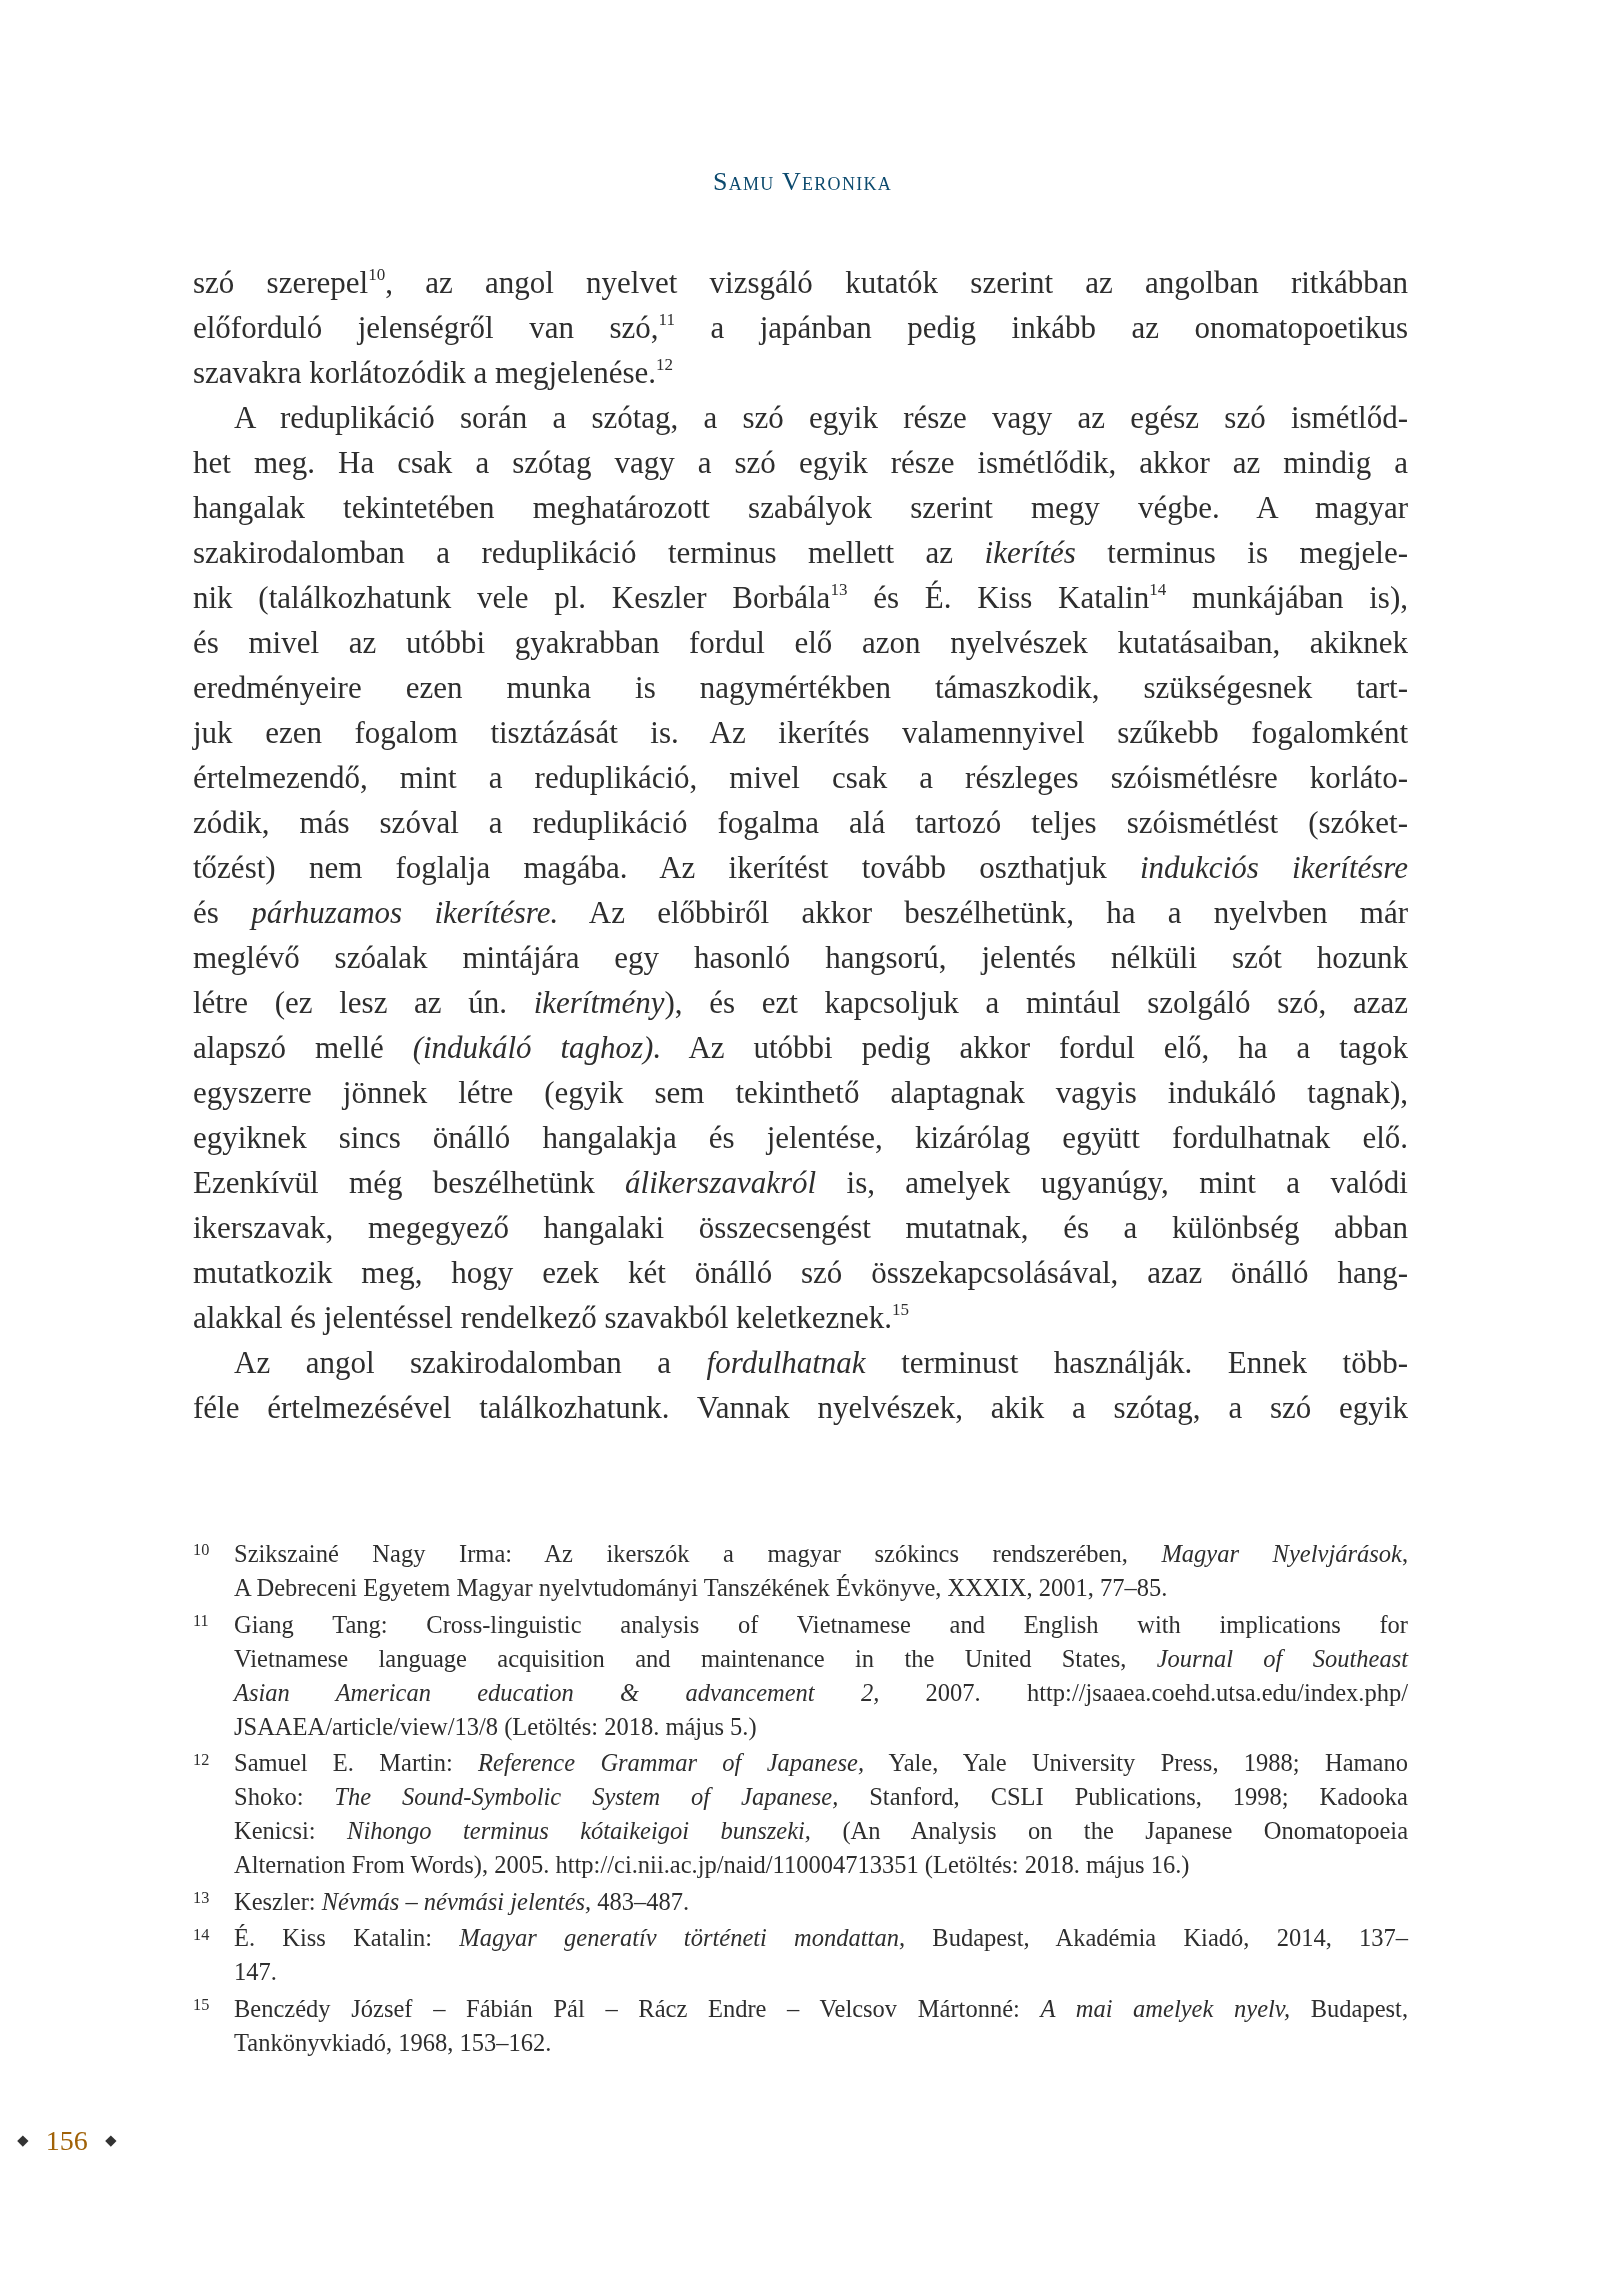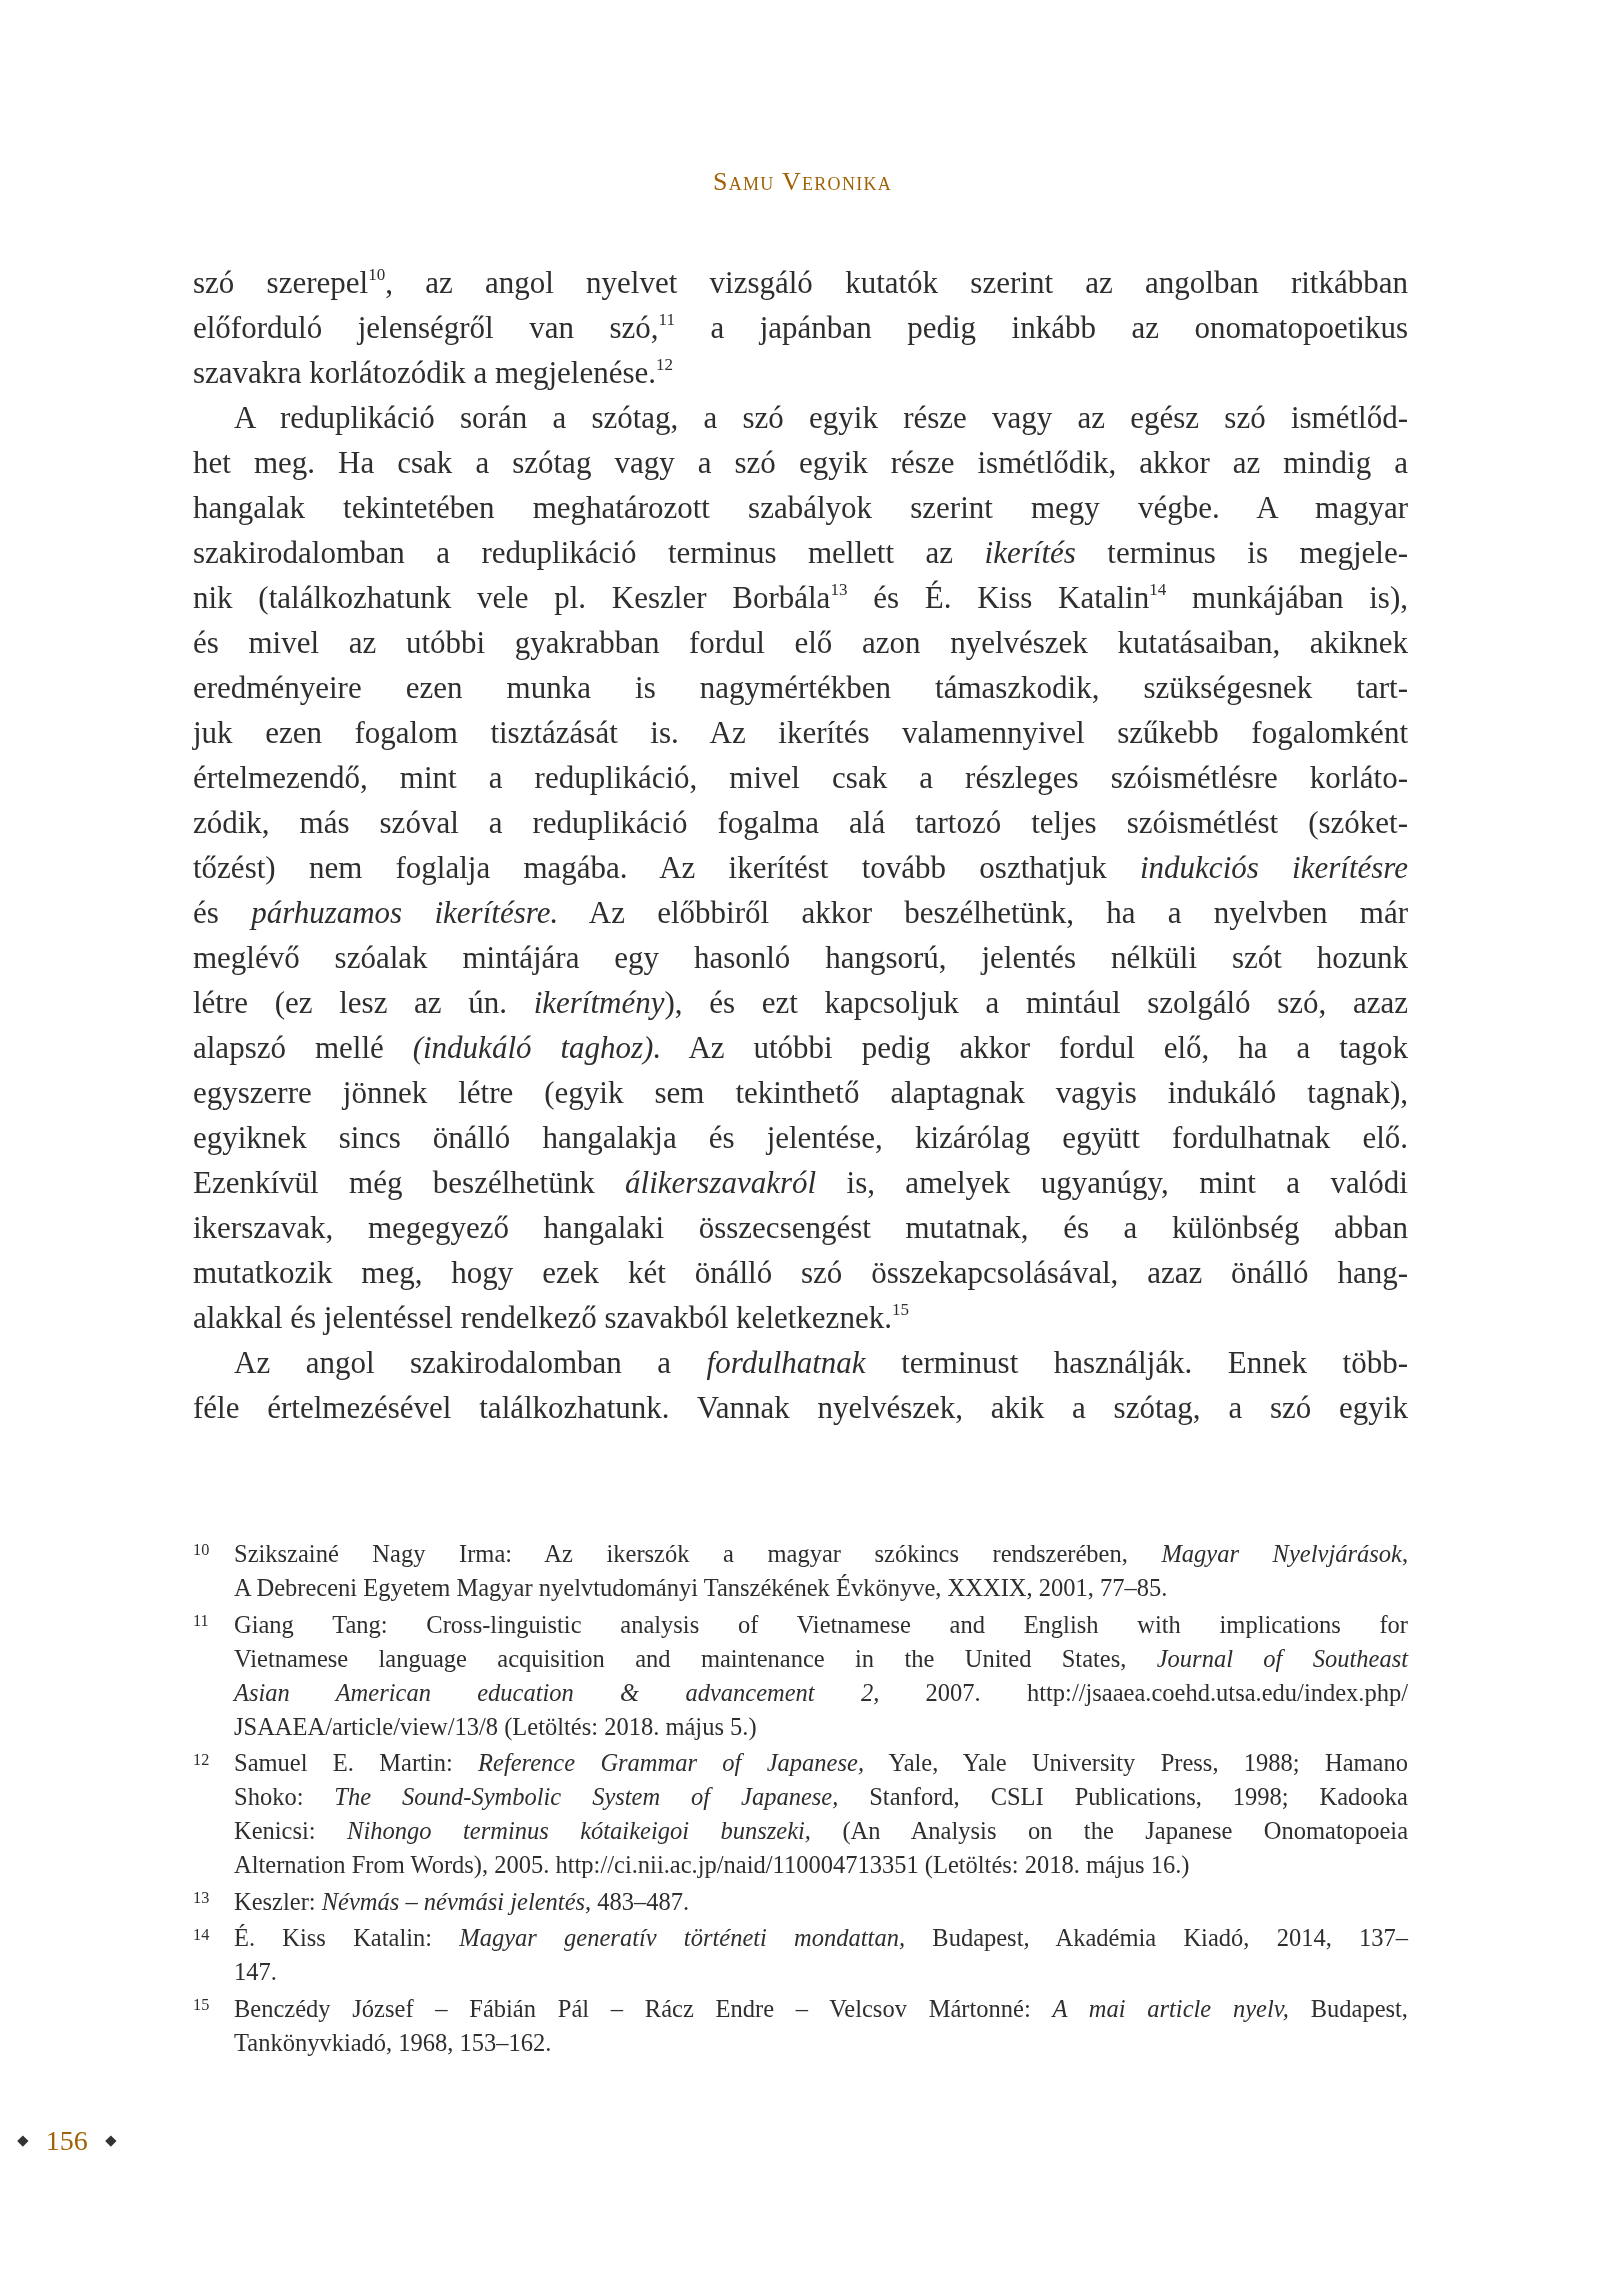--- a/index.html
+++ b/index.html
@@ -1,21 +1,21 @@
 <!DOCTYPE html>
 <html style="font-size:13.8px"><head>
 <meta charset="utf-8">
 <style>
   html, body { margin: 0; padding: 0; background: #ffffff; }
   body { width: 1605px; height: 2295px; position: relative; overflow: hidden;
          font-family: "Liberation Serif", "DejaVu Serif", serif; color: #2e2e2e; }
 
   .running-head { position: absolute; left: 0; width: 1605px; top: 166px;
     text-align: center; font-size: 26px; line-height: 31px; font-variant: small-caps;
-    letter-spacing: 1.3px; color: #a16207; }
+    letter-spacing: 1.3px; color: #0c4a6e; }
 
   .body-col { position: absolute; left: 193px; top: 260px; width: 1215px; }
   .line { display: block; height: 45px; line-height: 45px; font-size: 31px;
           white-space: nowrap; text-align: justify; text-align-last: justify; }
   .line.last { text-align-last: left; }
   .line.indent { padding-left: 41px; }
   .line i { }
   sup { font-size: 0.55em; line-height: 0; vertical-align: 0.75em; }
 
   .notes { position: absolute; left: 193px; top: 1537px; width: 1215px; }
@@ -89,21 +89,21 @@
       <span class="note-num">13</span>
       <span class="nline last"><span>Keszler: </span><i>Névmás – névmási jelentés,</i><span> 483–487.</span></span>
     </div>
     <div class="note">
       <span class="note-num">14</span>
       <span class="nline"><span>É. Kiss Katalin: </span><i>Magyar generatív történeti mondattan,</i><span> Budapest, Akadémia Kiadó, 2014, 137–</span></span>
       <span class="nline last"><span>147.</span></span>
     </div>
     <div class="note">
       <span class="note-num">15</span>
-      <span class="nline"><span>Benczédy József – Fábián Pál – Rácz Endre – Velcsov Mártonné: </span><i>A mai article nyelv,</i><span> Budapest,</span></span>
+      <span class="nline"><span>Benczédy József – Fábián Pál – Rácz Endre – Velcsov Mártonné: </span><i>A mai amelyek nyelv,</i><span> Budapest,</span></span>
       <span class="nline last"><span>Tankönyvkiadó, 1968, 153–162.</span></span>
     </div>
   </div>
 
 <div class="folio">
   <span class="diamond"></span><span>156</span><span class="diamond"></span>
 </div>
 
 
 </body></html>

